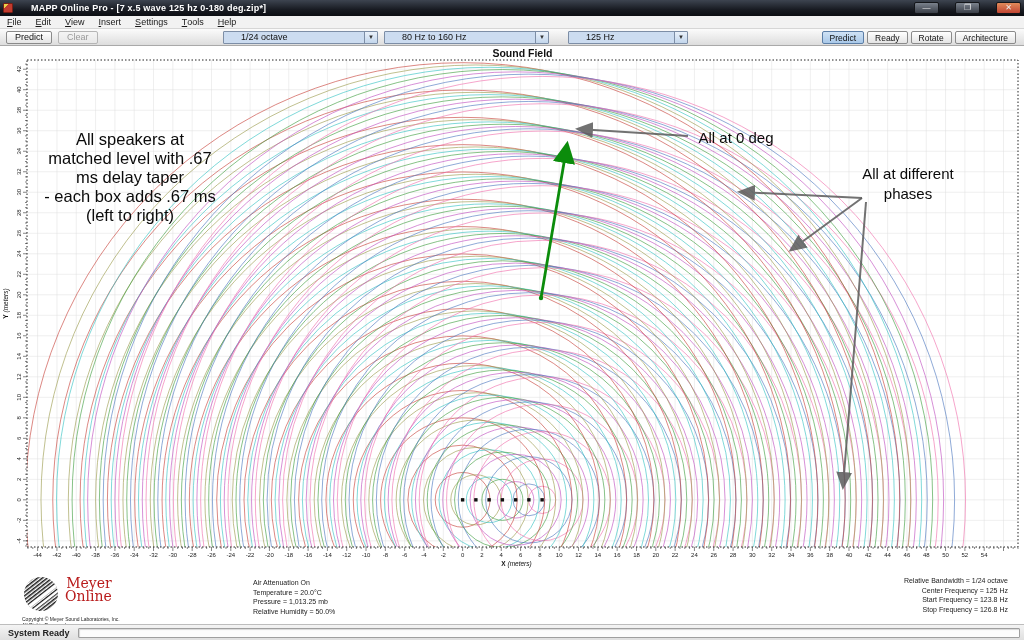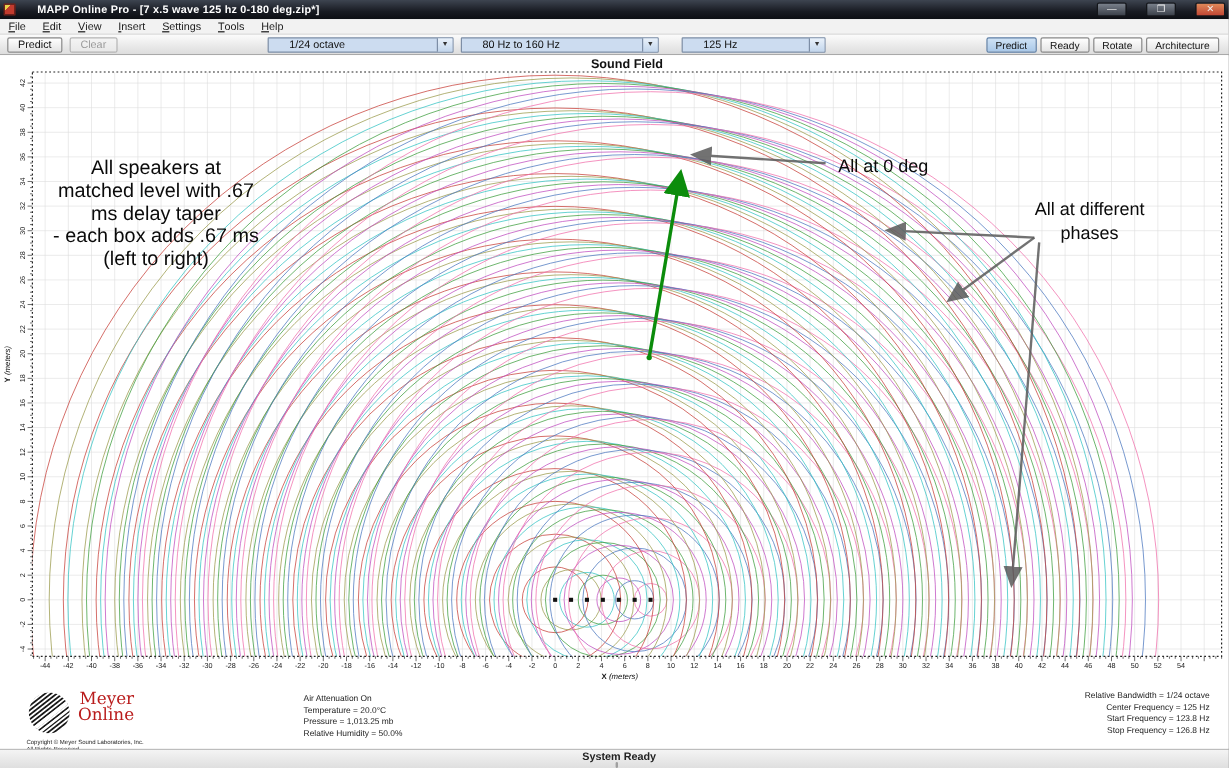--- a/index.html
+++ b/index.html
@@ -53,21 +53,21 @@
   
   .logo-block { position:absolute; left:22px; top:528px; display:flex; align-items:flex-start; }
   .logo-words { font-family:"DejaVu Serif", serif; font-size:14px; line-height:13px; color:#b91c1c; margin-left:3px; margin-top:3px;text-align:right; }
   .logo-copy { position:absolute; left:0px; top:42px; width:140px; font-size:5px; line-height:6px; color:#222; white-space:nowrap; }
   .env-block { position:absolute; left:253px; top:532px; font-size:7px; line-height:9.5px; color:#222; }
   .freq-block { position:absolute; right:16px; top:530px; font-size:7px; line-height:9.5px; color:#222; text-align:right; }
 
   
   .statusbar { position:absolute; left:0; top:624px; width:1024px; height:16px;
     background:linear-gradient(#f4f4f4,#dfdfdf); border-top:1px solid #bdbdbd;
-    display:flex; align-items:center; font-size:9px; color:#222;flex-direction:column; }
+    display:flex; align-items:center; font-size:9px; color:#222; }
   .statusbar .label { margin-left:8px; font-weight:bold; white-space:nowrap; }
   .status-field { margin-left:8px; margin-right:4px; flex:1; height:10px; background:#fcfcfc;
     border:1px solid #9f9f9f; border-radius:1px; box-shadow:inset 1px 1px 1px rgba(0,0,0,.15); }
 </style>
 </head>
 <body>
 
 <div class="window">
 
   <div class="titlebar">

